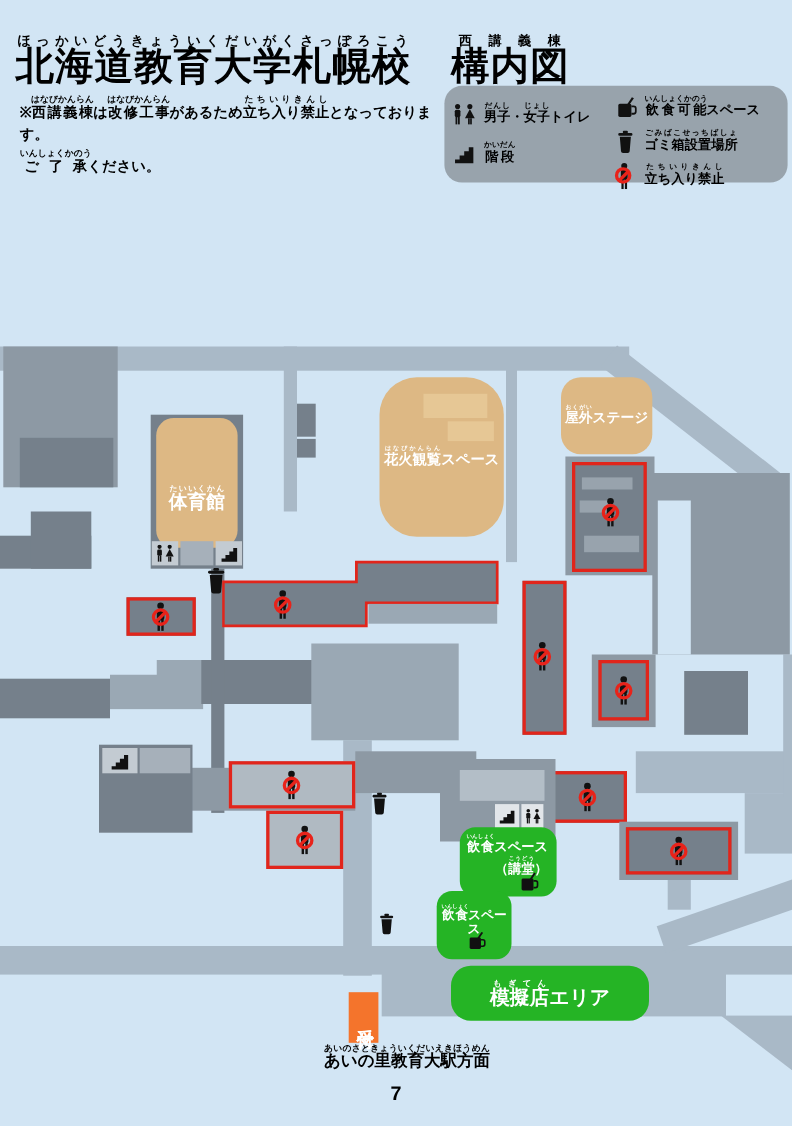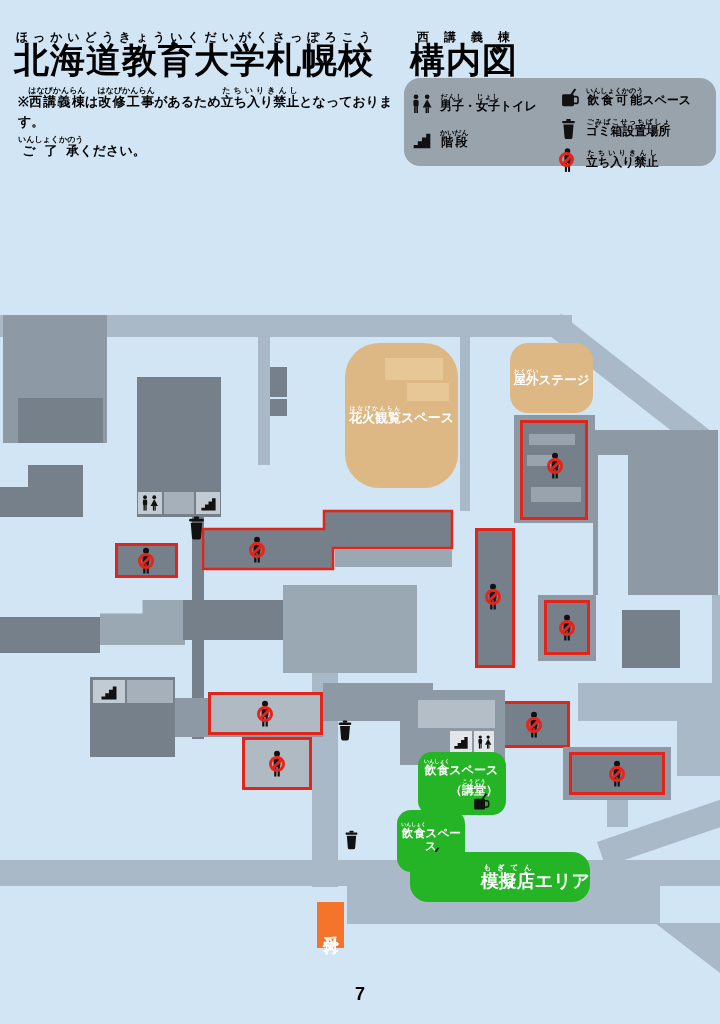--- a/index.html
+++ b/index.html
@@ -164,20 +164,23 @@
   <div class="bld-d" style="left:270px;top:399px;width:17px;height:17px;"></div>
   <div class="bld-d" style="left:0;top:617px;width:100px;height:36px;"></div>
   <div class="bld-l" style="left:100px;top:600px;width:85px;height:45px;clip-path:polygon(0 30%,50% 30%,50% 0,100% 0,100% 100%,0 100%);"></div>
   <div class="bld-d" style="left:183px;top:600px;width:102px;height:40px;"></div>
   <div class="bld-d" style="left:192px;top:517px;width:12px;height:222px;"></div>
   <div class="bld-l" style="left:283px;top:585px;width:134px;height:88px;"></div>
   <div class="bld" style="left:323px;top:683px;width:110px;height:38px;"></div>
   <div class="bld" style="left:173px;top:698px;width:150px;height:39px;"></div>
 
   <div class="bld-d" style="left:137px;top:377px;width:84px;height:140px;"></div>
+  <div class="tan" style="left:142px;top:380px;width:74px;height:118px;border-radius:16px;">
+    <span class="maplabel" style="font-size:17px;margin-top:28px;"><ruby>体育館<rt>たいいくかん</rt></ruby></span>
+  </div>
   <div class="svc" style="left:138px;top:492px;width:24px;height:22px;">
     <svg viewBox="0 0 28 24" width="20" height="17" fill="#111">
         <use href="#icon-toilet"></use>
       </svg>
   </div>
   <div class="svc" style="left:164px;top:492px;width:30px;height:22px;background:#a6b0ba;"></div>
   <div class="svc" style="left:196px;top:492px;width:24px;height:22px;">
     <svg viewBox="0 0 24 24" width="17" height="17" fill="#111">
         <use href="#icon-stairs"></use>
       </svg>
@@ -251,21 +254,21 @@
     <svg class="abs" style="left:52px;top:40px;" viewBox="0 0 22 24" width="20" height="20" fill="#111">
         <use href="#icon-food"></use>
       </svg>
   </div>
   <div class="green" style="left:397px;top:810px;width:68px;height:62px;border-radius:14px;padding-top:12px;box-sizing:border-box;">
     <div class="maplabel" style="font-size:11.5px;"><ruby>飲食<rt>いんしょく</rt></ruby>スペース</div>
     <svg class="abs" style="left:26px;top:36px;" viewBox="0 0 22 24" width="19" height="19" fill="#111">
         <use href="#icon-food"></use>
       </svg>
   </div>
-  <div class="green" style="left:410px;top:852px;width:180px;height:50px;border-radius:18px;display:flex;align-items:center;justify-content:flex-end;">
+  <div class="green" style="left:410px;top:878px;width:180px;height:50px;border-radius:18px;display:flex;align-items:center;justify-content:center;">
     <span class="maplabel" style="font-size:18px;"><ruby>模擬店<rt>もぎてん</rt></ruby>エリア</span>
   </div>
 
   <div class="ne" style="left:544px;top:452px;">
       <svg class="person" viewBox="0 0 12 26" fill="#111">
         <use href="#icon-person"></use>
       </svg>
       <span class="sign"></span>
     </div>
   <div class="ne" style="left:135px;top:547px;">
@@ -321,15 +324,16 @@
         <use href="#icon-trash"></use>
       </svg></div>
   <div class="trash" style="left:336px;top:719px;"><svg viewBox="0 0 20 24" width="18" height="23" fill="#111">
         <use href="#icon-trash"></use>
       </svg></div>
   <div class="trash" style="left:343px;top:829px;"><svg viewBox="0 0 20 24" width="17" height="22" fill="#111">
         <use href="#icon-trash"></use>
       </svg></div>
 
   <div class="reception">受付</div>
+  <div class="station"><ruby>あいの里教育大駅方面<rt>あいのさときょういくだいえきほうめん</rt></ruby></div>
   <div class="pagenum">7</div>
 
 </div>
 
 </body></html>

